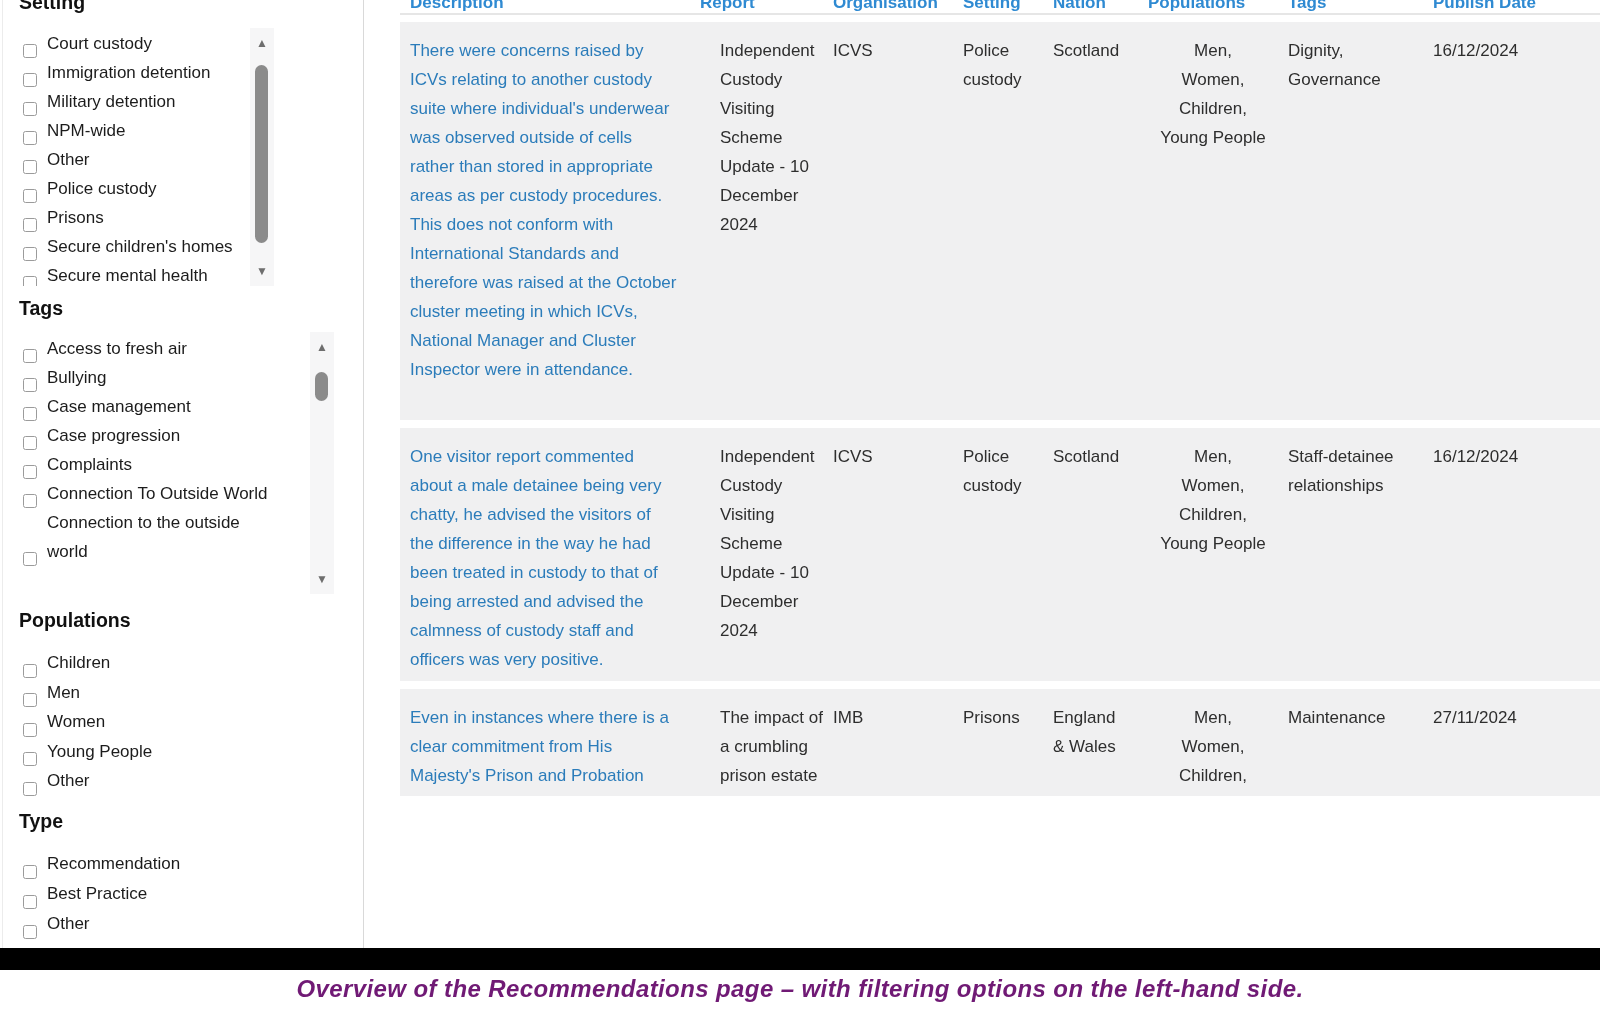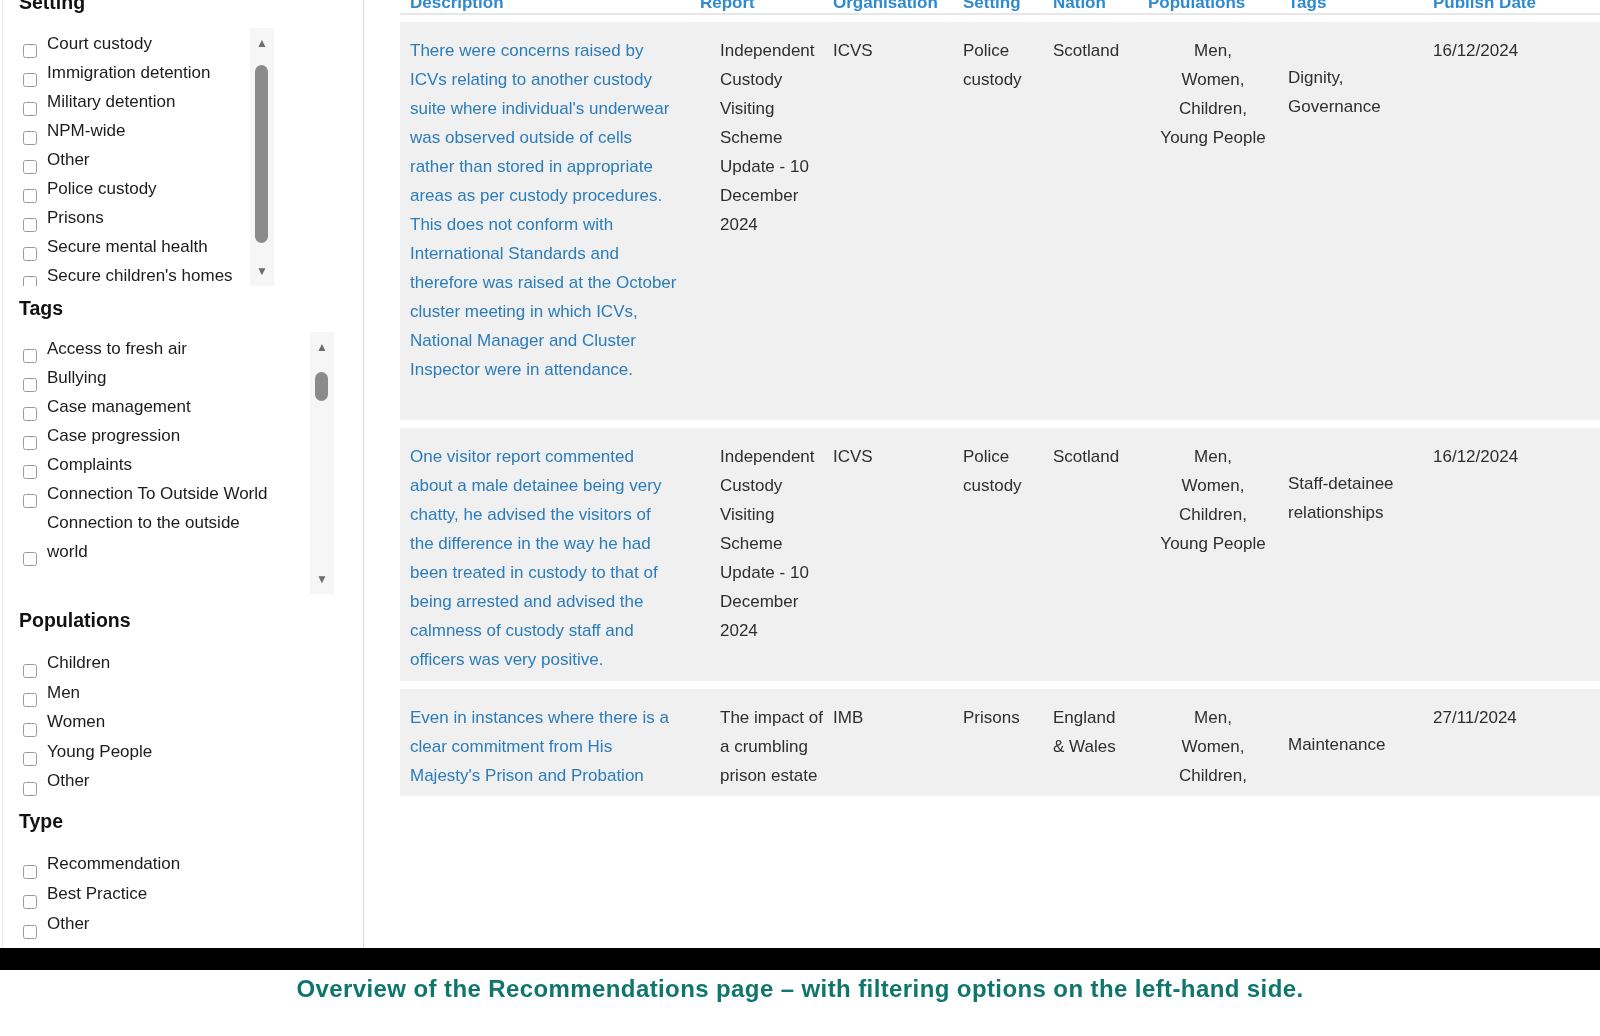--- a/index.html
+++ b/index.html
@@ -35,29 +35,29 @@
   .thead-rule { position:absolute; left:0; top:13px; width:1200px; height:2px; background:#e6e6e6; }
   .row { position:absolute; left:0; width:1200px; background:#f0f0f1; overflow:hidden; }
   .cell { position:absolute; top:14px; font-size:17px; line-height:29px; color:#2e2e2e; }
   .cell.pre { white-space:pre-line; }
   .c-desc { left:10px;  width:268px; color:#2b7cba; }
   .c-rep  { left:300px; width:112px;margin-left:20px; }
   .c-org  { left:433px; width:100px; }
   .c-set  { left:563px; width:82px;  }
   .c-nat  { left:653px; width:64px;  }
   .c-pop  { left:748px; width:130px;text-align:center; }
-  .c-tag  { left:888px; width:135px;margin-top:27px; }
+  .c-tag  { left:888px; width:135px; }
   .c-date { left:1033px; width:115px; white-space:nowrap; }
   .h-desc { left:10px; } .h-rep { left:300px; } .h-org { left:433px; } .h-set { left:563px; }
   .h-nat { left:653px; } .h-pop { left:748px; } .h-tag { left:888px; } .h-date { left:1033px; }
 
   
   .blackbar { position:absolute; left:0; top:948px; width:1600px; height:22px; background:#000; }
   .caption { position:absolute; left:0; top:975px; width:1600px; text-align:center;
-             font-size:24px; font-weight:700; color:#0f766e;
+             font-size:24px; font-weight:700; font-style:italic; color:#701a75;
              letter-spacing:0.4px; }
 </style>
 </head>
 <body>
 
 <div class="stage">
 
   <div class="sidebar">
 
     <div class="fheading" style="top:-9px">Setting</div>
@@ -85,25 +85,25 @@
       <div class="opt">
           <span class="cb"></span>
           <span class="opt-label">Police custody</span>
         </div>
       <div class="opt">
           <span class="cb"></span>
           <span class="opt-label">Prisons</span>
         </div>
       <div class="opt">
           <span class="cb"></span>
+          <span class="opt-label">Secure children's homes</span>
+        </div>
+      <div class="opt">
+          <span class="cb"></span>
           <span class="opt-label">Secure mental health</span>
-        </div>
-      <div class="opt">
-          <span class="cb"></span>
-          <span class="opt-label">Secure children's homes</span>
         </div>
     </div>
     <div class="sbar" style="left:247px; top:28px; height:258px">
       <div class="btn up">
           <span class="tri">▲</span>
         </div>
       <div class="thumb" style="top:37px; height:178px"></div>
       <div class="btn down">
           <span class="tri">▼</span>
         </div>

